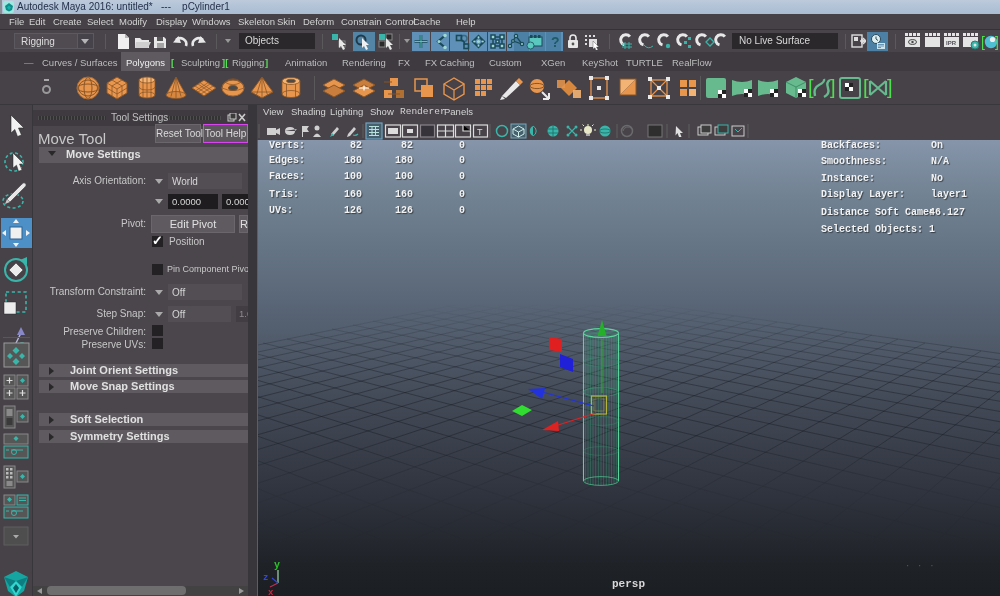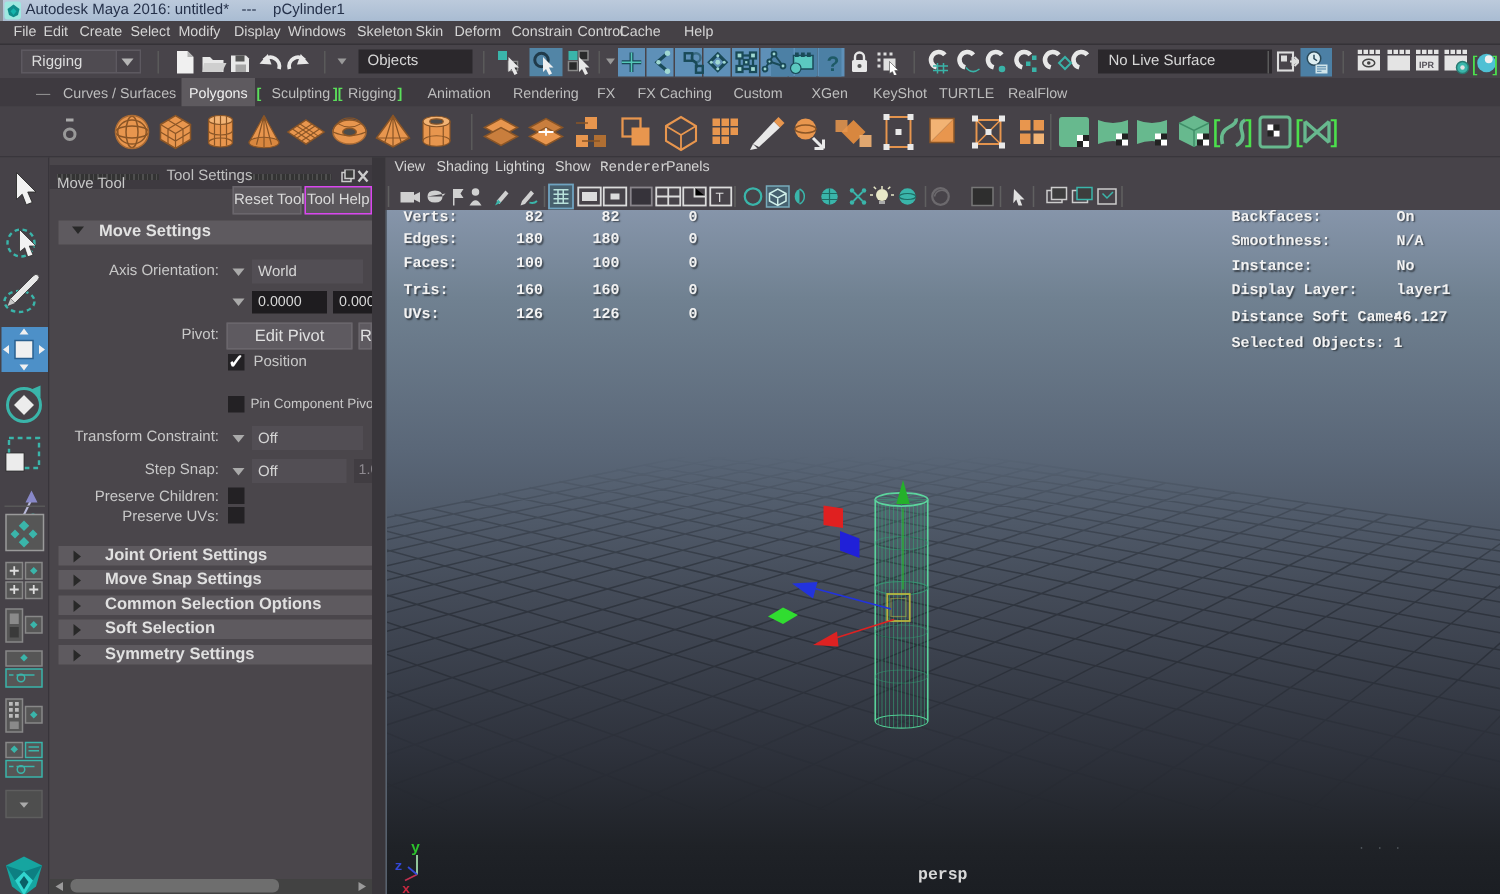--- a/index.html
+++ b/index.html
@@ -214,21 +214,21 @@
         <path d="M26 13 q4 5 9 1"></path>
       </g>
       <circle cx="50" cy="14" r="2.2" fill="#39b3a8"></circle>
       <g fill="#39b3a8">
           <rect x="66" y="9" width="3" height="3"></rect>
           <rect x="70" y="13" width="3" height="3"></rect>
           <rect x="70" y="5" width="3" height="3"></rect>
         </g>
       <path d="M88 10 l4 -4 l4 4 l-4 4 Z" fill="none" stroke="#39b3a8" stroke-width="1.3"></path>
     </svg>
-    <div class="field" style="left:732px;top:3px;width:116px;height:16px;font-size:10px;">
+    <div class="field" style="left:732px;top:3px;width:106px;height:16px;font-size:10px;">
         <span style="position:absolute;left:7px;top:2px;">No Live Surface</span>
       </div>
     <div class="sep" style="left:845px;top:4px;height:15px;"></div>
     <svg class="abs" style="left:851px;top:3px;" width="15" height="16" viewBox="0 0 15 16">
         <rect x="1" y="2" width="10" height="12" fill="none" stroke="#ddd" stroke-width="1.4"></rect>
         <rect x="3" y="4" width="4" height="4" fill="#ddd"></rect>
         <path d="M9 8 L15 8 L12 5 M15 8 L12 11" stroke="#ddd" stroke-width="1.4" fill="none"></path>
         <path d="M10 5 L15 8 L10 11 Z" fill="#ddd"></path>
       </svg>
     <svg class="abs" style="left:851px;top:3px;" width="0" height="0"></svg>
@@ -595,21 +595,21 @@
     <div style="position:absolute;left:0;top:5px;width:215px;height:16px;background:#3e3a40;">
       <div style="position:absolute;left:5px;top:6px;width:68px;height:4px;background:repeating-linear-gradient(90deg,#4e4e4e 0,#4e4e4e 1px,#333 1px,#333 3px);"></div>
       <div style="position:absolute;left:133px;top:6px;width:55px;height:4px;background:repeating-linear-gradient(90deg,#4e4e4e 0,#4e4e4e 1px,#333 1px,#333 3px);"></div>
       <span style="position:absolute;left:78px;top:2px;font-size:10px;color:#c0c0c0;">Tool Settings</span>
       <svg style="position:absolute;left:193px;top:3px;" width="20" height="10" viewBox="0 0 20 10">
           <rect x="2" y="2" width="6" height="6" fill="none" stroke="#ccc"></rect>
           <rect x="4" y="0" width="6" height="6" fill="#3b3b3b" stroke="#ccc"></rect>
           <path d="M13 1 L19 8 M19 1 L13 8" stroke="#ccc" stroke-width="1.6"></path>
         </svg>
     </div>
-    <div style="position:absolute;left:5px;top:12px;font-size:10px;color:#c8c8c8;">Move Tool</div>
+    <div style="position:absolute;left:5px;top:25px;font-size:15px;color:#c8c8c8;">Move Tool</div>
     <div style="position:absolute;left:122px;top:19px;width:46px;height:19px;background:#5b575c;border:1px solid #6a666c;color:#dadada;font-size:10px;text-align:center;line-height:17px;white-space:nowrap;">Reset Tool</div>
     <div style="position:absolute;left:170px;top:19px;width:45px;height:19px;background:#5b575c;border:1px solid #d946ef;color:#dadada;font-size:10px;text-align:center;line-height:17px;white-space:nowrap;">Tool Help</div>
 
     <div style="position:absolute;left:6px;top:42px;width:209px;height:16px;background:#5e5a5f;color:#e2e2e2;font-size:11px;font-weight:bold;">
       <span style="position:absolute;left:9px;top:4px;width:0;height:0;border-left:4px solid transparent;border-right:4px solid transparent;border-top:5px solid #282828;"></span>
       <span style="position:absolute;left:27px;top:1px;">Move Settings</span>
     </div>
     <div class="row" style="top:69px;">
         <span class="lab">Axis Orientation:</span>
         <span class="dda"></span>
@@ -650,21 +650,20 @@
     <div class="cbrow" style="top:220px;">
         <span class="lab" style="top:1px;">Preserve Children:</span>
         <span class="cb"></span>
       </div>
     <div class="cbrow" style="top:233px;">
         <span class="lab" style="top:1px;">Preserve UVs:</span>
         <span class="cb"></span>
       </div>
     <div class="sect" style="top:259px;">Joint Orient Settings</div>
     <div class="sect" style="top:275px;">Move Snap Settings</div>
-    <div class="sect" style="top:292px;">Common Selection Options</div>
     <div class="sect" style="top:308px;">Soft Selection</div>
     <div class="sect" style="top:325px;">Symmetry Settings</div>
 
     <div style="position:absolute;left:0px;top:481px;width:215px;height:10px;background:#424242;">
       <span style="position:absolute;left:4px;top:2px;width:0;height:0;border-top:3px solid transparent;border-bottom:3px solid transparent;border-right:5px solid #9a9a9a;"></span>
       <span style="position:absolute;left:14px;top:0px;width:139px;height:9px;background:#6e6e6e;border-radius:4px;"></span>
       <span style="position:absolute;right:4px;top:2px;width:0;height:0;border-top:3px solid transparent;border-bottom:3px solid transparent;border-left:5px solid #9a9a9a;"></span>
     </div>
   </div>
   <div id="gapstrip" class="abs"></div>

